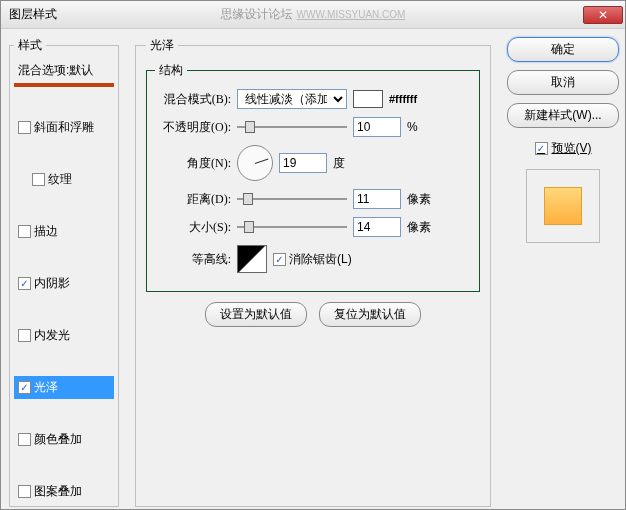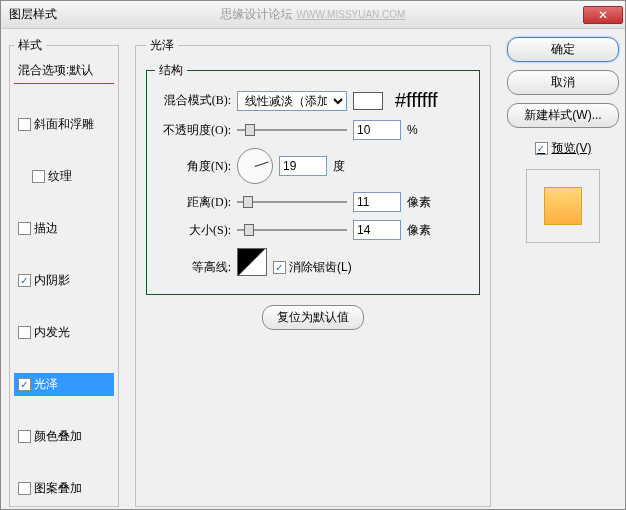--- a/index.html
+++ b/index.html
@@ -8,35 +8,35 @@
 .titlebar { height: 28px; background: linear-gradient(#f7f7f7,#e0e0e0); display: flex; align-items: center; padding: 0 2px 0 8px; border-bottom: 1px solid #ccc; position: relative; }
 .titlebar .title { font-weight: normal; font-family: Liberation Mono, monospace; }
 .titlebar .watermark { position: absolute; left: 50%; transform: translateX(-50%); color: #999; font-size: 11px; }
 .titlebar .url { color: #bbb; font-size: 10px; margin-left: 4px; text-decoration: underline; }
 .closebtn { margin-left: auto; width: 40px; height: 18px; background: linear-gradient(#e07070,#c83030); border: 1px solid #8a3030; border-radius: 2px; color: #fff; display: flex; align-items: center; justify-content: center; font-size: 11px; cursor: pointer; }
 .body { flex: 1; display: flex; padding: 8px 6px 2px 8px; gap: 16px; }
 .left { width: 110px; }
 fieldset { border: 1px solid #c0c0c0; margin: 0; padding: 4px; background: #f0f0f0; }
 fieldset.styles { height: 470px; }
 legend { padding: 0 4px; }
-.listhead { padding: 4px 4px; border-bottom: 1px solid #c2410c; }
+.listhead { padding: 4px 4px; border-bottom: 4px solid #c2410c; }
 .listitem { padding: 3px 4px; display: flex; align-items: center; gap: 3px; cursor: pointer; margin-top: 29px; }
 .listitem.indent { padding-left: 18px; }
 .listitem.selected { background: #3399ff; color: #fff; }
 .chk { width: 13px; height: 13px; border: 1px solid #888; background: #fff; display: inline-flex; align-items: center; justify-content: center; font-size: 10px; color: #2266cc; }
 .chk.checked::after { content: "✓"; }
 .center { flex: 1; }
 fieldset.satin { height: 470px; padding: 8px 10px; }
 fieldset.struct { border: 1px solid #14532d; padding: 10px 8px; }
 .row { display: flex; align-items: center; margin-bottom: 8px; gap: 6px; }
 .lbl { width: 76px; text-align: right; font-family: Liberation Serif, serif; }
 select, input[type=text] { border: 1px solid #7a9ac0; background: #fff; height: 20px; font-size: 12px; padding: 1px 3px; }
 select { width: 110px; }
 .swatch { width: 30px; height: 18px; border: 1px solid #555; background: #fff; }
-.hex { font-weight: normal; font-size: 20px; margin-left: 6px; }
+.hex { font-weight: bold; font-size: 11px; }
 .slider { position: relative; width: 110px; height: 14px; }
 .track { position: absolute; top: 6px; left: 0; right: 0; height: 2px; background: #999; }
 .thumb { position: absolute; top: 1px; width: 10px; height: 12px; background: #ddd; border: 1px solid #666; }
 .num { width: 48px; text-align: left; }
 .dial { width: 36px; height: 36px; border: 1px solid #888; border-radius: 50%; background: #fafafa; position: relative; }
 .needle { position: absolute; left: 50%; top: 50%; width: 14px; height: 1px; background: #333; transform-origin: left center; transform: rotate(-19deg); }
 .contour { width: 30px; height: 28px; border: 1px solid #666; background: linear-gradient(135deg,#000 0%,#000 48%,#fff 52%,#fff 100%); }
 .btn { background: linear-gradient(#fdfdfd,#e5e5e5); border: 1px solid #8a8a8a; border-radius: 11px; padding: 3px 14px; cursor: pointer; }
 .btnrow { display: flex; gap: 12px; justify-content: center; margin-top: 10px; }
 .right { width: 112px; display: flex; flex-direction: column; gap: 8px; align-items: stretch; }
@@ -156,33 +156,34 @@
           <div class="row">
             <span class="lbl">大小(S):</span>
             <div class="slider">
                 <div class="track"></div>
                 <div class="thumb" style="left:7px"></div>
               </div>
             <input type="text" class="num" value="14" style="">
             <span>像素</span>
           </div>
 
-          <div class="row" style="align-items:flex-end">
+          <div class="row" style="align-items:center">
             <span class="lbl">等高线:</span>
             <div class="contour"></div>
             <div>
               <div style="display:flex;align-items:center;gap:3px;margin-bottom:0">
                 <span class="chk checked"></span>
                 <span>消除锯齿(L)</span>
               </div>
             </div>
           </div>
         </fieldset>
 
         <div class="btnrow">
+          <button class="btn">设置为默认值</button>
           <button class="btn">复位为默认值</button>
         </div>
       </fieldset>
     </div>
 
     <div class="right">
       <button class="btn default">确定</button>
       <button class="btn">取消</button>
       <button class="btn">新建样式(W)...</button>
       <div class="preview-chk">

